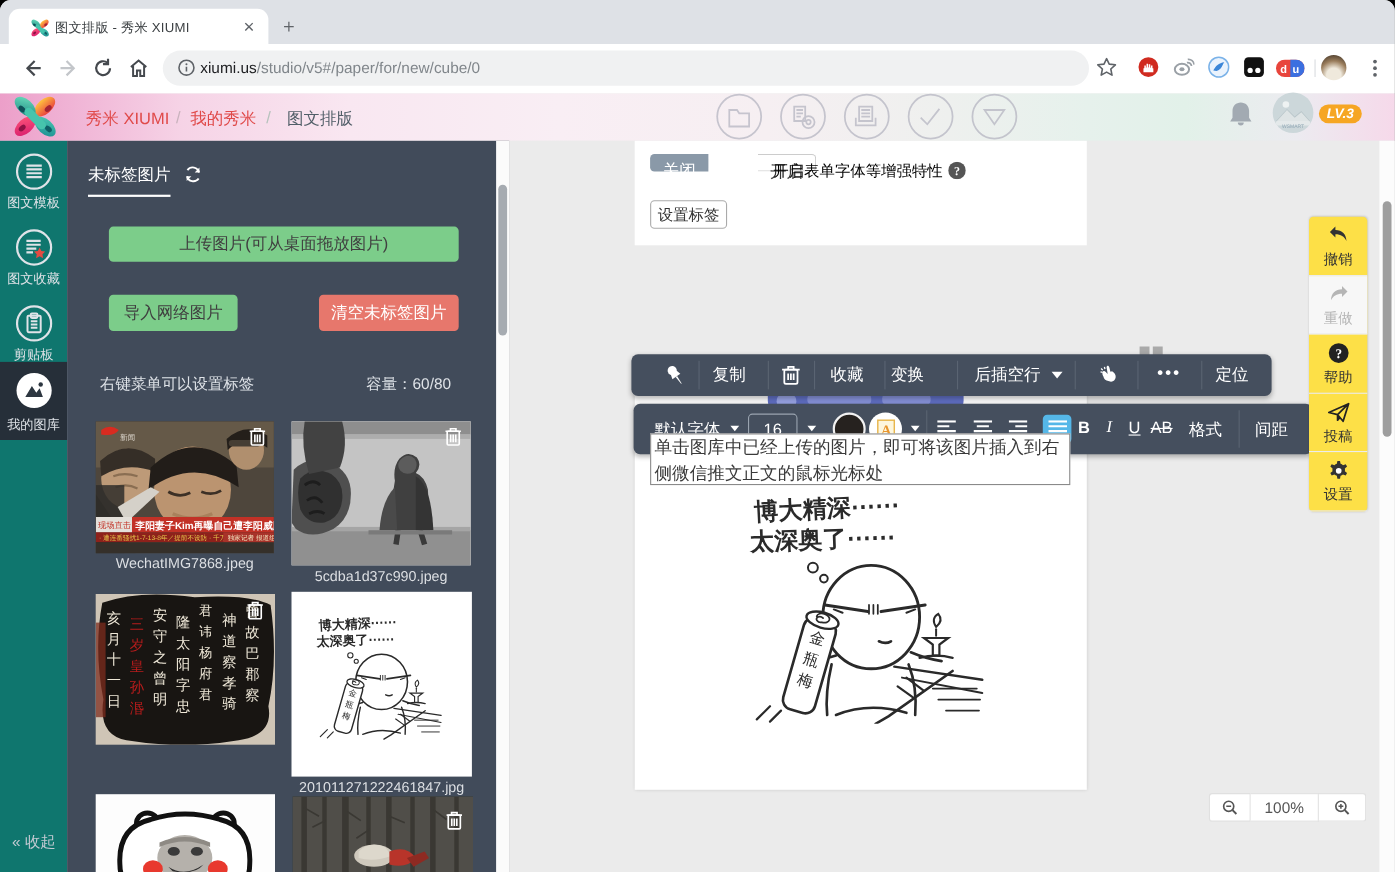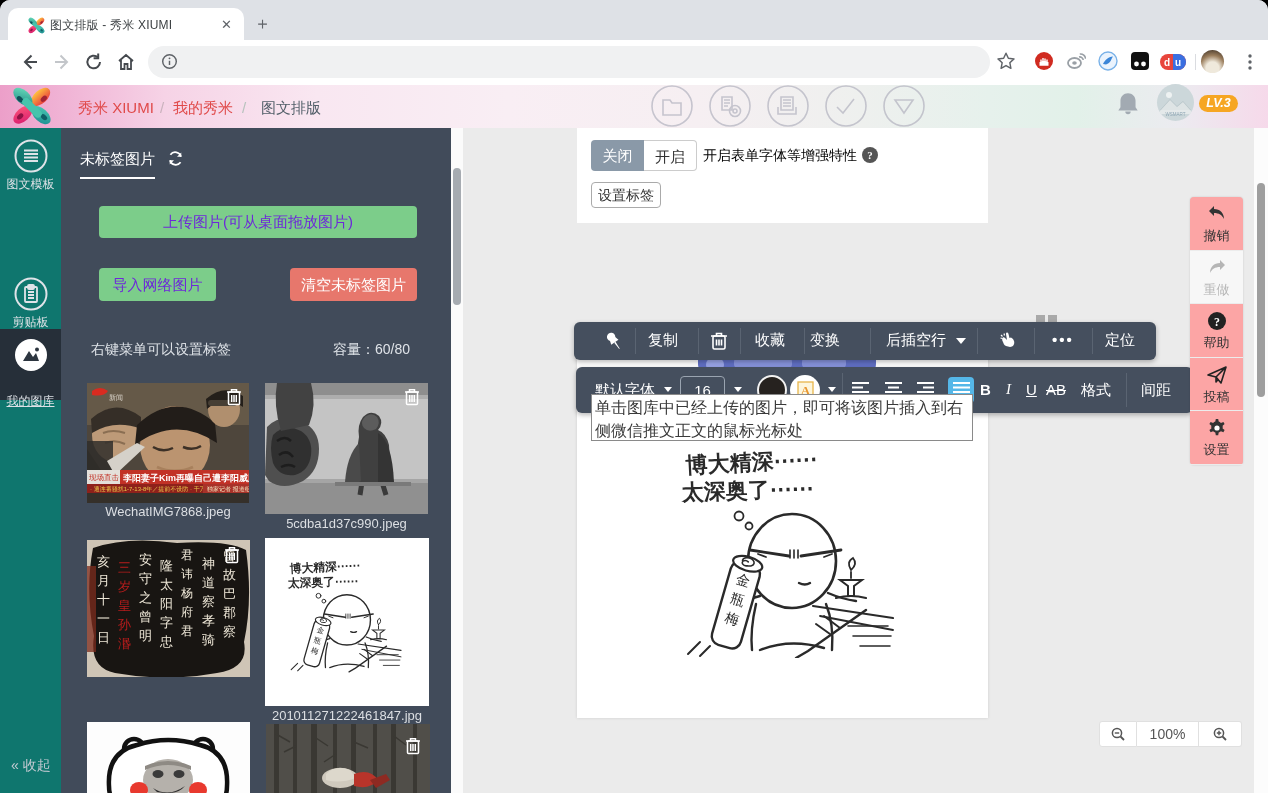--- a/index.html
+++ b/index.html
@@ -31,39 +31,39 @@
 
 #sidebar { position:absolute; left:0; top:128px; width:61px; height:665px; background:#0f766e; }
 .sitem { position:absolute; left:0; width:61px; text-align:center; color:#dde1e6; font-size:12px; }
 .sitem.sel { background:#262f39; }
 #shrink { position:absolute; left:11px; top:629px; color:#c3cad2; font-size:14px; }
 
 
 #panel { position:absolute; left:61px; top:128px; width:402px; height:665px; background:#414b5a; }
 #ptitle { position:absolute; left:19px; top:22px; color:#fff; font-size:15px; padding-bottom:8px; border-bottom:2px solid #fff; }
 #prefresh { position:absolute; left:106px; top:22px; color:#fff; }
-.gbtn { position:absolute; background:#7ccd8a; border-radius:4px; color:#6d28d9; font-size:15px; text-align:center; }
+.gbtn { position:absolute; background:#7ccd8a; border-radius:4px; color:#404040; font-size:15px; text-align:center; }
 .rbtn { position:absolute; background:#e7776c; border-radius:4px; color:#fff; font-size:15px; text-align:center; }
 #hint1 { position:absolute; left:30px; top:213px; color:#dfe3e8; font-size:14px; }
 #hint2 { position:absolute; left:272px; top:213px; color:#dfe3e8; font-size:14px; }
 .thumb { position:absolute; overflow:hidden; }
 .tcap { position:absolute; color:#dcdfe3; font-size:13px; text-align:center; width:100%; }
 .trash { position:absolute; width:20px; height:20px; }
 #pscroll { position:absolute; left:390px; top:0; width:12px; height:665px; background:#fbfbfb; }
 #pthumb { position:absolute; left:392px; top:40px; width:8px; height:137px; background:#a6abb1; border-radius:4px; }
 
 
 #canvas { position:absolute; left:463px; top:128px; width:805px; height:665px; background:#ebebeb; }
 #card1 { position:absolute; left:114px; top:0px; width:411px; height:95px; background:#fff; }
 #paper { position:absolute; left:114px; top:224px; width:411px; height:366px; background:#fff; box-shadow:0 0 3px rgba(0,0,0,0.12); }
 .tbar { position:absolute; background:#454f5e; border-radius:6px; box-shadow:0 2px 5px rgba(0,0,0,0.28); color:#fff;margin-top:46px; }
 #textbox { position:absolute; left:128px; top:266px; width:382px; height:47px; border:1px solid #8a8a8a; background:#fff; font-size:16px; color:#3a3a3a; line-height:23px; padding:1px 0 0 3px; }
 #dashbox { position:absolute; left:114px; top:599px; width:411px; height:26px; border:1px dashed #b0b0b0; color:#9b9b9b; font-size:14px; line-height:24px; padding-left:12px; }
 #zoomctl { position:absolute; left:636px; top:593px; height:26px; }
-#rightbar { position:absolute; left:727px; top:69px; width:53px; background:#fca5a5; border-radius:4px; box-shadow:0 0 2px rgba(0,0,0,0.15); }
+#rightbar { position:absolute; left:727px; top:69px; width:53px; background:#fde047; border-radius:4px; box-shadow:0 0 2px rgba(0,0,0,0.15); }
 .rbitem { width:53px; height:53.6px; text-align:center; color:#333; font-size:13px; border-bottom:1px solid #ececec; }
 #wscroll { position:absolute; left:791px; top:0px; width:14px; height:665px; background:#fcfcfc; }
 #wsthumb { position:absolute; left:794px; top:55px; width:8px; height:214px; background:#9e9e9e; border-radius:4px; }
 </style>
 </head>
 <body>
 <div id="win">
 
   <div id="tabbar">
     <div id="tab">
@@ -91,20 +91,21 @@
       </svg>
     <svg class="bico" style="left:116px;" viewBox="0 0 20 20">
         <path d="M3 9 L10 3 L17 9 M5 8 V17 H8.5 V12 H11.5 V17 H15 V8" stroke="#45494e" stroke-width="1.8" fill="none"></path>
       </svg>
     <div id="omni">
       <svg class="abs" style="left:13px; top:7px;" width="17" height="17" viewBox="0 0 20 20">
           <circle cx="10" cy="10" r="8" stroke="#5f6368" stroke-width="1.7" fill="none"></circle>
           <path d="M10 9 V14.2" stroke="#5f6368" stroke-width="1.7"></path>
           <circle cx="10" cy="6.3" r="1.1" fill="#5f6368"></circle>
         </svg>
+      <div class="url">xiumi.us<span>/studio/v5#/paper/for/new/cube/0</span></div>
     </div>
     <svg class="bico" style="left:996px; top:11px;" viewBox="0 0 22 22">
         <path d="M11 2.5 L13.6 8 L19.8 8.7 L15.2 12.9 L16.4 19 L11 16 L5.6 19 L6.8 12.9 L2.2 8.7 L8.4 8 Z" stroke="#5f6368" stroke-width="1.6" fill="none" stroke-linejoin="round"></path>
       </svg>
     <svg class="bico" style="left:1034px; top:11px;" viewBox="0 0 20 20">
         <circle cx="10" cy="10" r="9" fill="#d02b20"></circle>
         <path d="M7 14 V8.5 M9 14 V7 M11 14 V7.5 M13 14 V8.5 M6.2 14 H13.8 V11.5 C13 10.8 7 10.8 6.2 11.5 Z" stroke="#fff" stroke-width="1.4" fill="#fff"></path>
       </svg>
     <svg class="bico" style="left:1066px; top:11px;" viewBox="0 0 20 20">
         <ellipse cx="8.5" cy="12" rx="6.5" ry="5" fill="none" stroke="#9aa0a6" stroke-width="1.8"></ellipse>
@@ -178,38 +179,48 @@
   <div id="sidebar">
     <div class="sitem" style="top:5px; height:66px;">
       <svg width="34" height="34" style="margin-top:6px;" viewBox="0 0 34 34">
           <circle cx="17" cy="17" r="15.5" stroke="#dfe3e8" stroke-width="2" fill="none"></circle>
           <g stroke="#dfe3e8" stroke-width="2">
             <path d="M10 11.5 h14 M10 15 h14 M10 18.5 h14 M10 22 h14"></path>
           </g>
         </svg>
       <div>图文模板</div>
     </div>
+    <div class="sitem" style="top:74px; height:66px;">
+      <svg width="34" height="34" style="margin-top:6px;" viewBox="0 0 34 34">
+          <circle cx="17" cy="17" r="15.5" stroke="#dfe3e8" stroke-width="2" fill="none"></circle>
+          <g stroke="#dfe3e8" stroke-width="2">
+            <path d="M10 11 h13 M10 14.5 h13 M10 18 h9 M10 21.5 h6"></path>
+          </g>
+          <path d="M22 17 l1.6 3.2 3.5 .5 -2.5 2.5 .6 3.5 -3.2 -1.7 -3.2 1.7 .6 -3.5 -2.5 -2.5 3.5 -.5 Z" fill="#e34b42"></path>
+        </svg>
+      <div>图文收藏</div>
+    </div>
     <div class="sitem" style="top:143px; height:66px;">
       <svg width="34" height="34" style="margin-top:6px;" viewBox="0 0 34 34">
           <circle cx="17" cy="17" r="15.5" stroke="#dfe3e8" stroke-width="2" fill="none"></circle>
           <g stroke="#dfe3e8" stroke-width="1.8" fill="none">
             <rect x="11" y="10" width="12" height="15" rx="1"></rect>
             <rect x="14" y="8" width="6" height="4" rx="1"></rect>
             <path d="M14 15 h6 M14 18 h6 M14 21 h6"></path>
           </g>
         </svg>
       <div>剪贴板</div>
     </div>
     <div class="sitem sel" style="top:201px; height:71px; padding-top:8px;">
       <svg width="36" height="36" viewBox="0 0 36 36">
           <circle cx="18" cy="18" r="16" fill="#fff"></circle>
           <path d="M10 24 L16 14 L20 20 L23 16 L26 24 Z" fill="#2d3640"></path>
           <circle cx="24" cy="12.5" r="2" fill="#2d3640"></circle>
         </svg>
-      <div style="margin-top:17px;text-decoration:underline;">我的图库</div>
+      <div style="margin-top:2px;">我的图库</div>
     </div>
     <div id="shrink">« 收起</div>
   </div>
 
   <div id="panel">
     <div id="ptitle">未标签图片</div>
     <div id="prefresh"><svg width="17" height="17" viewBox="0 0 20 20">
           <path d="M16.5 8 A7 7 0 0 0 4 5.5 M3.5 12 A7 7 0 0 0 16 14.5" stroke="#fff" stroke-width="2" fill="none"></path>
           <path d="M16.8 2.8 V8 H11.8" fill="#fff"></path>
           <path d="M3.2 17.2 V12 H8.2" fill="#fff"></path>
@@ -360,21 +371,21 @@
           </g>
         </svg>
     </div>
 
     <div id="pscroll"></div>
     <div id="pthumb"></div>
   </div>
 
   <div id="canvas">
     <div id="card1">
-      <div class="abs" style="left:14px; top:12px; height:31px; display:flex;">
+      <div class="abs" style="left:14px; top:12px; height:16px; display:flex;gap:45px;">
         <div style="width:53px; background:#8a99a8; color:#fff; font-size:15px; text-align:center; line-height:31px; border-radius:4px 0 0 4px;">关闭</div>
         <div style="width:53px; background:#fff; color:#333; font-size:15px; text-align:center; line-height:31px; border:1px solid #ccc; border-left:none; border-radius:0 4px 4px 0;">开启</div>
       </div>
       <div class="abs" style="left:126px; top:19px; font-size:14px; color:#000000;">开启表单字体等增强特性</div>
       <svg class="abs" style="left:285px; top:19px;" width="16" height="16" viewBox="0 0 16 16">
           <circle cx="8" cy="8" r="8" fill="#555"></circle>
           <text x="8" y="12" font-size="11" font-weight="bold" fill="#fff" text-anchor="middle" font-family="Liberation Serif">?</text>
         </svg>
       <div class="abs" style="left:14px; top:54px; width:70px; height:26px; border:1px solid #aaa; border-radius:4px; background:#fff; color:#333; font-size:14px; text-align:center; line-height:25px;">设置标签</div>
     </div>

